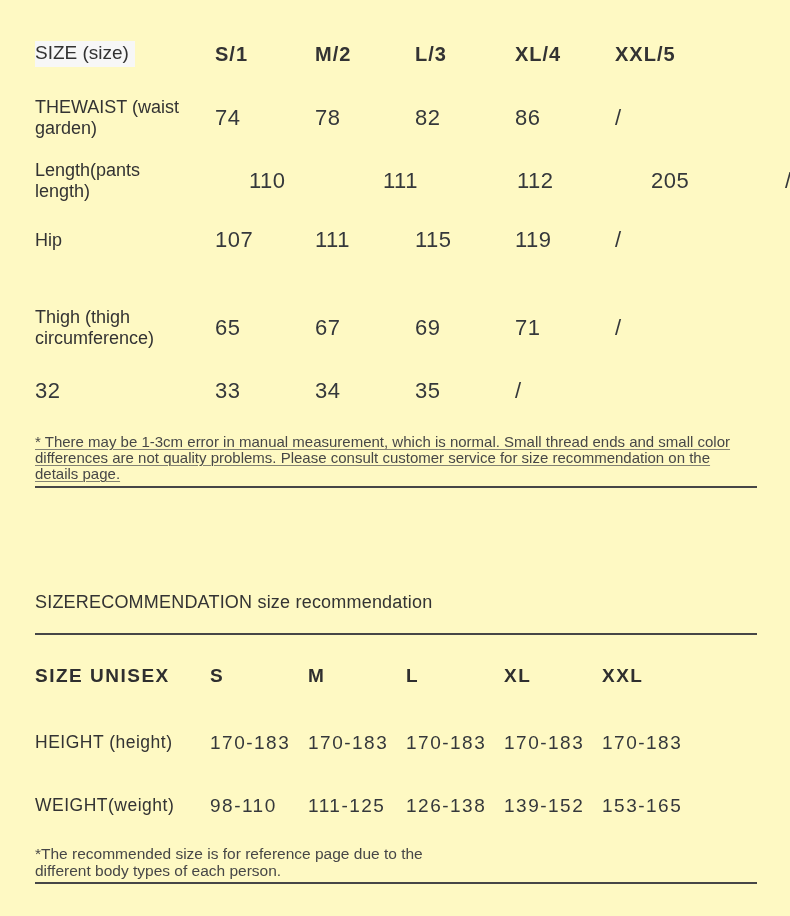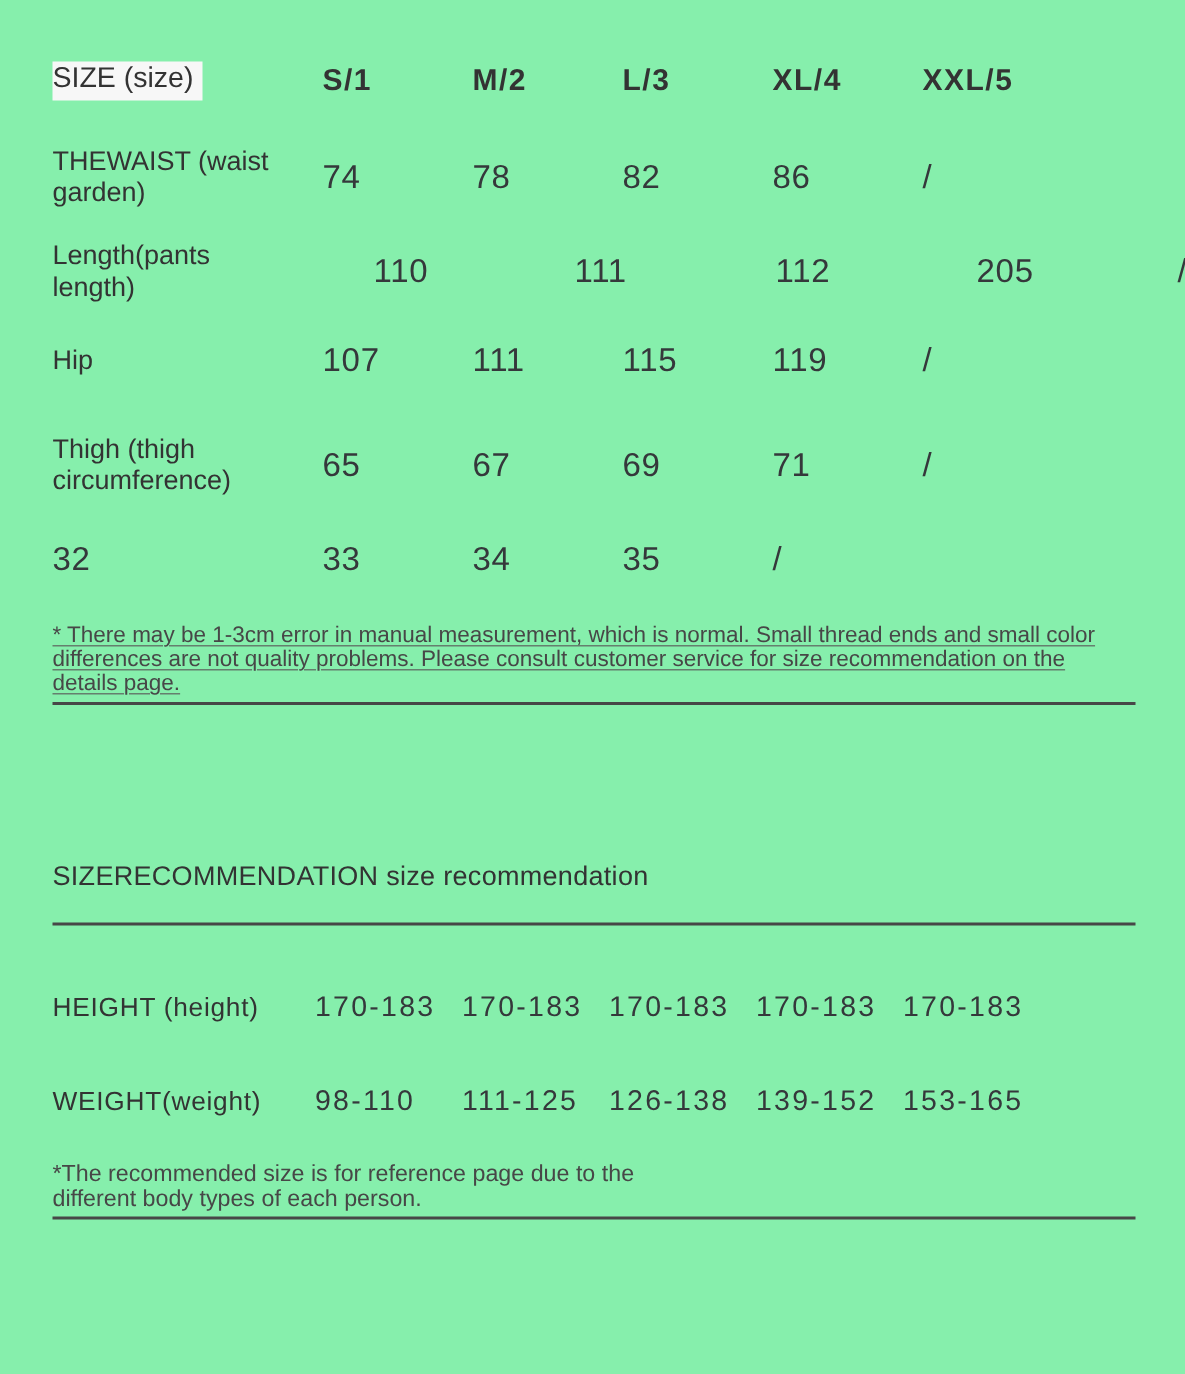--- a/index.html
+++ b/index.html
@@ -2,21 +2,21 @@
 <html><head>
 <meta charset="utf-8">
 <style>
   html, body { margin: 0; padding: 0; background: #ffffff; }
   .page {
     position: relative;
     width: 790px;
     height: 916px;
     box-sizing: border-box;
     padding: 0 33px 0 35px;
-    background: #86efac;
+    background: #fef9c3;
     font-family: "Liberation Sans", "DejaVu Sans", sans-serif;
     color: #3a3a3a;
     overflow: hidden;
   }
 
   
   .t1-row {
     display: grid;
     grid-template-columns: 180px repeat(5, 100px);
     align-items: center;
@@ -40,21 +40,21 @@
   }
   .t1-header .cell {
     font-size: 20px;
     font-weight: 700;
     letter-spacing: 1px;
     color: #333333;
   }
   .t1-r1 { margin-top: 30px; min-height: 42px; }
   .t1-r2 { margin-top: 21px; min-height: 42px; gap: 34px; }
   .t1-r3 { margin-top: 25px; min-height: 23px; }
-  .t1-r4 { margin-top: 36px; min-height: 42px; }
+  .t1-r4 { margin-top: 54px; min-height: 42px; }
   .t1-r5 { margin-top: 29px; min-height: 23px; }
   .t1-label {
     font-size: 18px;
     line-height: 21px;
     max-width: 162px;
     color: #333333;
   }
   .t1-val {
     font-size: 22px;
     font-weight: 500;
@@ -189,20 +189,28 @@
 
     <p class="footnote-1">* There may be 1-3cm error in manual measurement, which is normal. Small thread ends and small color differences are not quality problems. Please consult customer service for size recommendation on the details page.</p>
     <hr class="rule rule-1">
   </section>
 
   <section>
 
     <h2 class="rec-heading">SIZERECOMMENDATION size recommendation</h2>
     <hr class="rule rule-2">
 
+    <div class="t2-row t2-header">
+      <div class="row-label">SIZE UNISEX</div>
+      <div class="cell">S</div>
+      <div class="cell">M</div>
+      <div class="cell">L</div>
+      <div class="cell">XL</div>
+      <div class="cell">XXL</div>
+    </div>
 
     <div class="t2-row t2-r1">
       <div class="t2-label">HEIGHT (height)</div>
       <div class="cell t2-val">170-183</div>
       <div class="cell t2-val">170-183</div>
       <div class="cell t2-val">170-183</div>
       <div class="cell t2-val">170-183</div>
       <div class="cell t2-val">170-183</div>
     </div>
 

